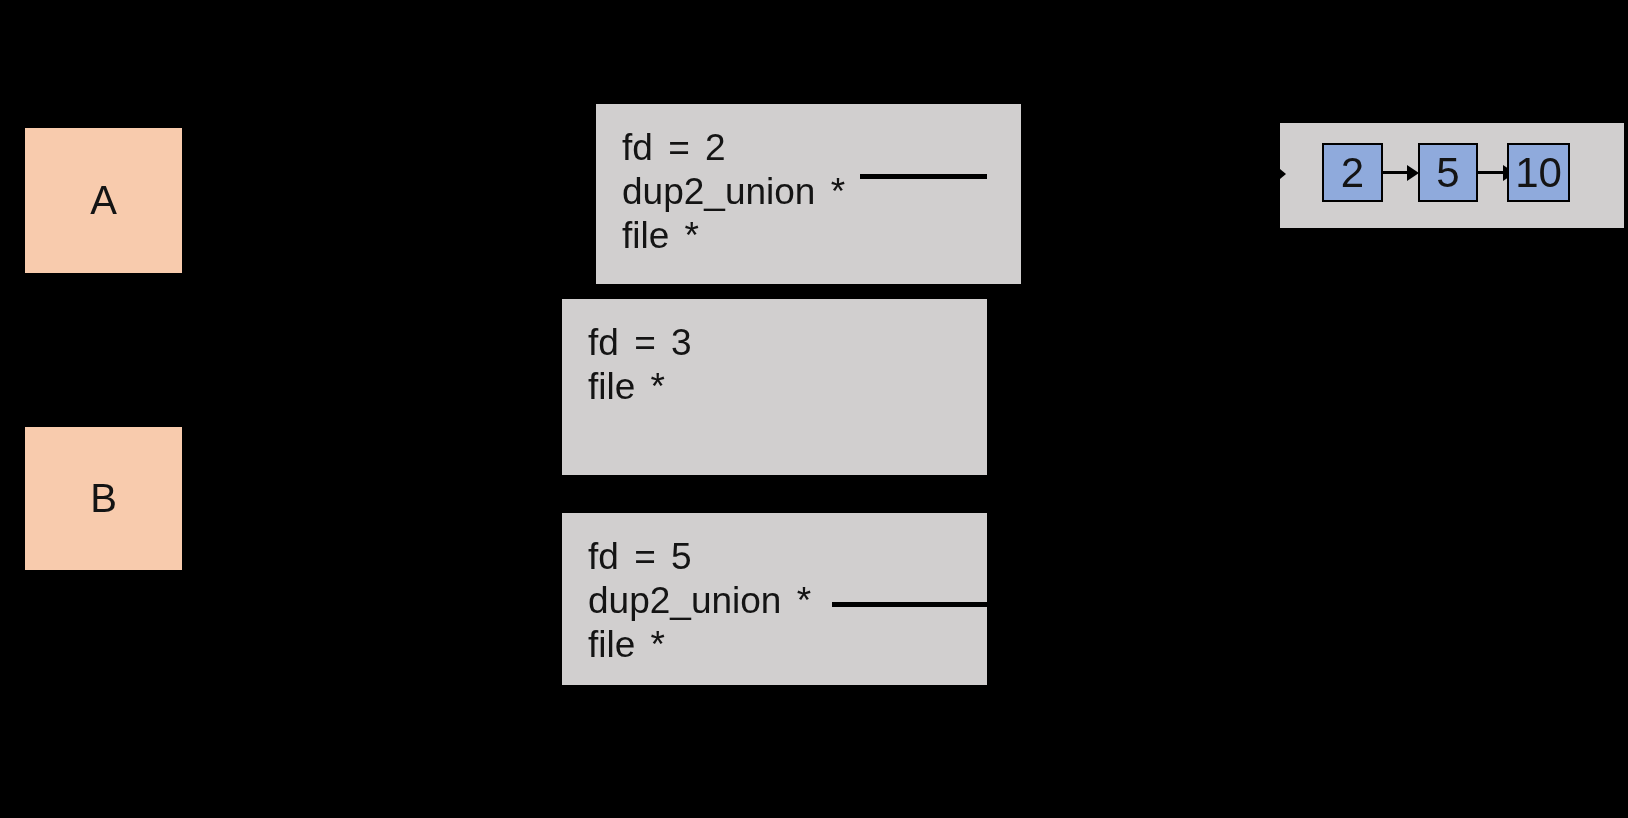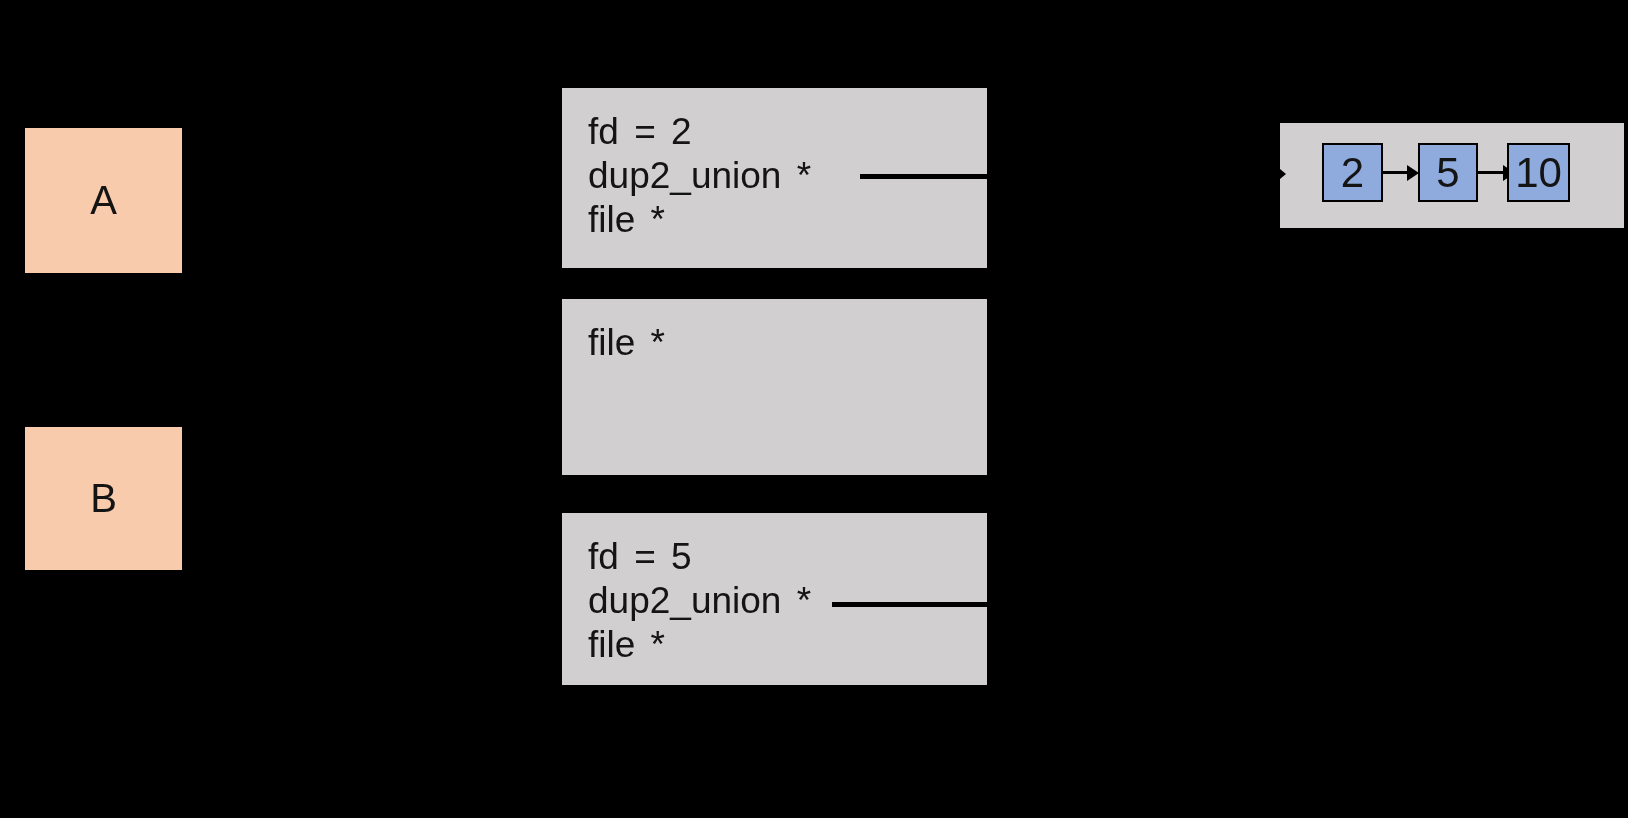--- a/index.html
+++ b/index.html
@@ -15,21 +15,21 @@
   }
   #proc-a{left:25px;top:128px;width:157px;height:145px;}
   #proc-b{left:25px;top:427px;width:157px;height:143px;}
 
   
   .fdbox{
     position:absolute;left:562px;width:425px;background:var(--table-fill,#D1CFCF);
     color:var(--text,#141414);box-sizing:border-box;padding:22px 0 0 26px;
     font-size:37px;line-height:44px;word-spacing:5px;
   }
-  #fd2{top:88px;height:180px;}
+  #fd2{top:104px;height:180px;margin-left:34px;}
   #fd3{top:299px;height:176px;}
   #fd5{top:513px;height:172px;}
   .fdline{white-space:nowrap;}
 
   
   .pointer-line{position:absolute;height:5px;background:var(--connector,#000);}
   #line-fd2{left:860px;top:174px;width:127px;}
   #line-fd5{left:832px;top:602px;width:155px;}
 
   
@@ -73,20 +73,21 @@
   <div class="pbox" id="proc-b">B</div>
 
   <div class="fdbox" id="fd2">
     <div class="fdline">fd = 2</div>
     <div class="fdline">dup2_union *</div>
     <div class="fdline">file *</div>
   </div>
   <div class="pointer-line" id="line-fd2"></div>
 
   <div class="fdbox" id="fd3">
+    <div class="fdline">fd = 3</div>
     <div class="fdline">file *</div>
   </div>
 
   <div class="fdbox" id="fd5">
     <div class="fdline">fd = 5</div>
     <div class="fdline">dup2_union *</div>
     <div class="fdline">file *</div>
   </div>
   <div class="pointer-line" id="line-fd5"></div>
 

